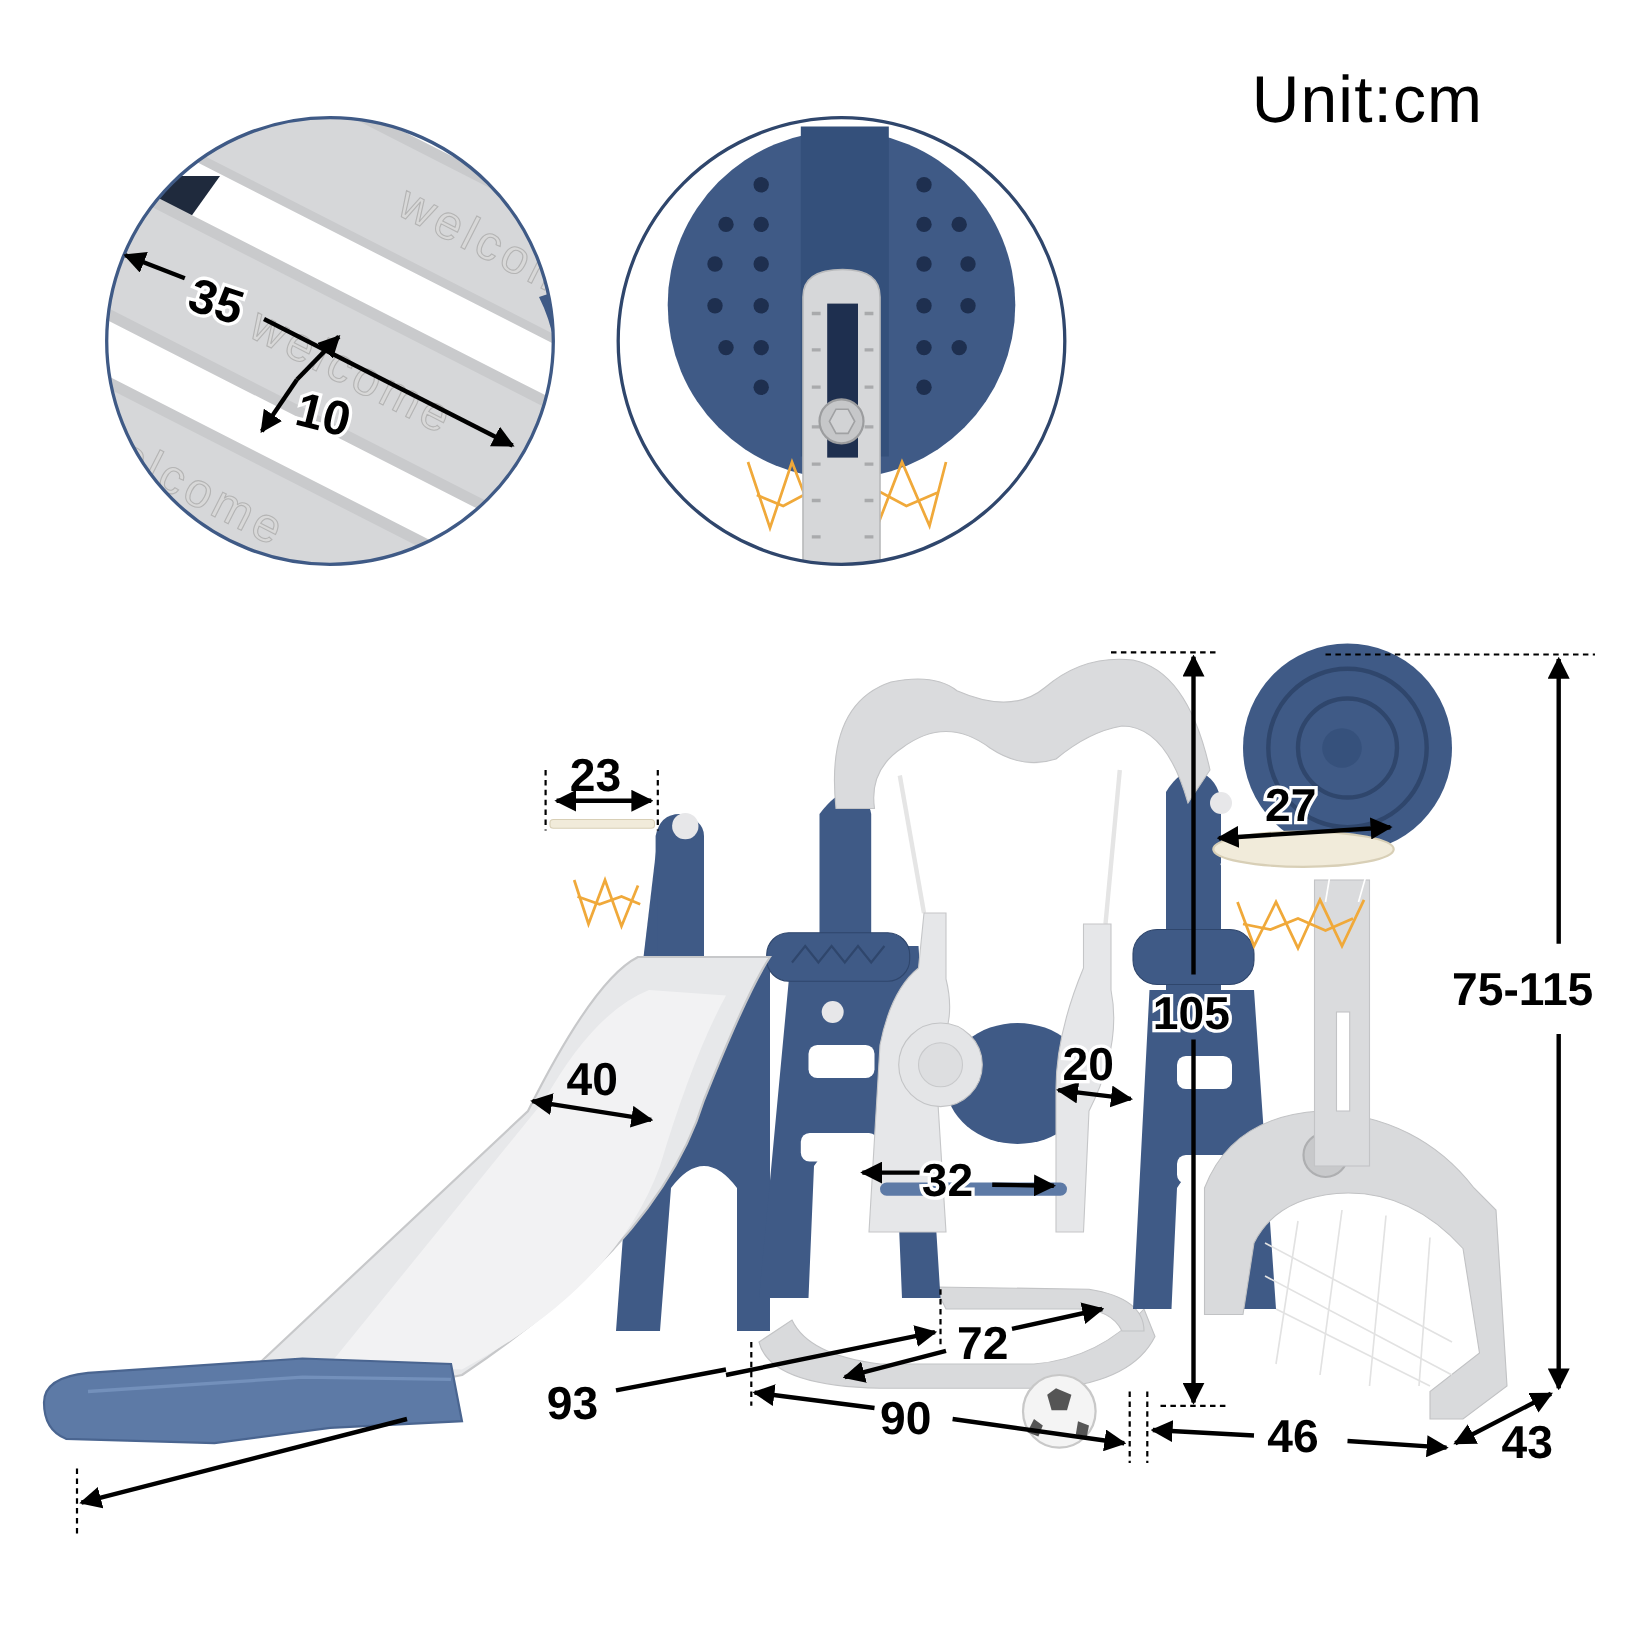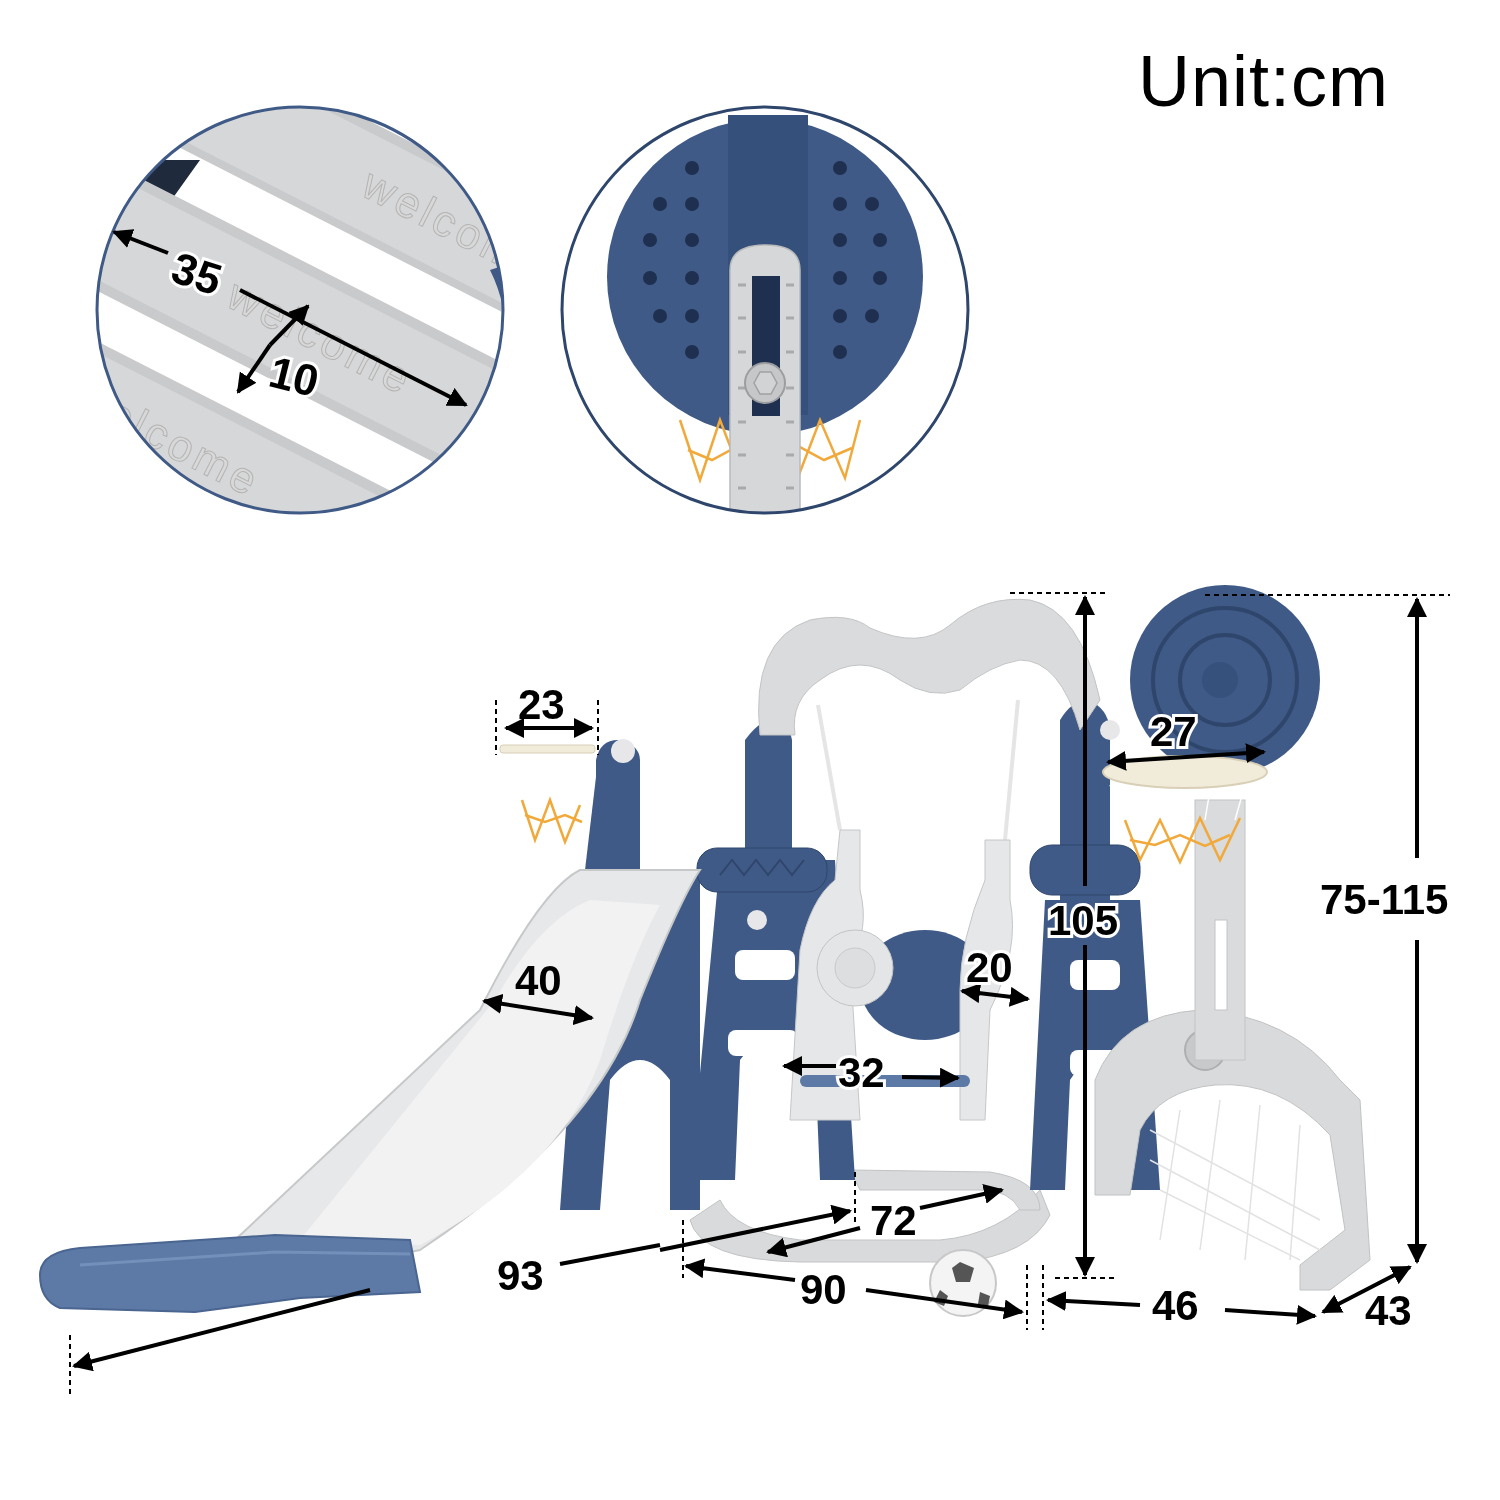--- a/index.html
+++ b/index.html
@@ -1,18 +1,18 @@
 <!DOCTYPE html>
 <html><head>
 <meta charset="utf-8">
 <style>
   html, body { margin: 0; padding: 0; background: #ffffff; }
   body { width: 1500px; height: 1500px; position: relative; overflow: hidden; font-family: "Liberation Sans", sans-serif; }
   #stage { position: absolute; left: 0; top: 0; width: 1500px; height: 1500px; }
-  .unit-title { position: absolute; left: 1138px; top: 40px; font-size: 72px; color: #000; font-weight: 400; letter-spacing: 1px; font-family: "Liberation Sans", sans-serif; }
+  .unit-title { position: absolute; left: 1138px; top: 56px; font-size: 60px; color: #000; font-weight: 400; letter-spacing: 1px; font-family: "Liberation Sans", sans-serif; }
   .dim { font-family: "Liberation Sans", sans-serif; font-weight: 700; fill: #000; }
   .dim-halo { stroke: #fff; stroke-width: 6px; paint-order: stroke; }
   .emboss { font-family: "Liberation Sans", sans-serif; font-size: 44px; fill: #d8d8d8; stroke: #b4b4b4; stroke-width: 1; letter-spacing: 4px; }
 </style>
 </head>
 <body>
 
 <div id="stage">
 
   <div class="unit-title">Unit:cm</div>

